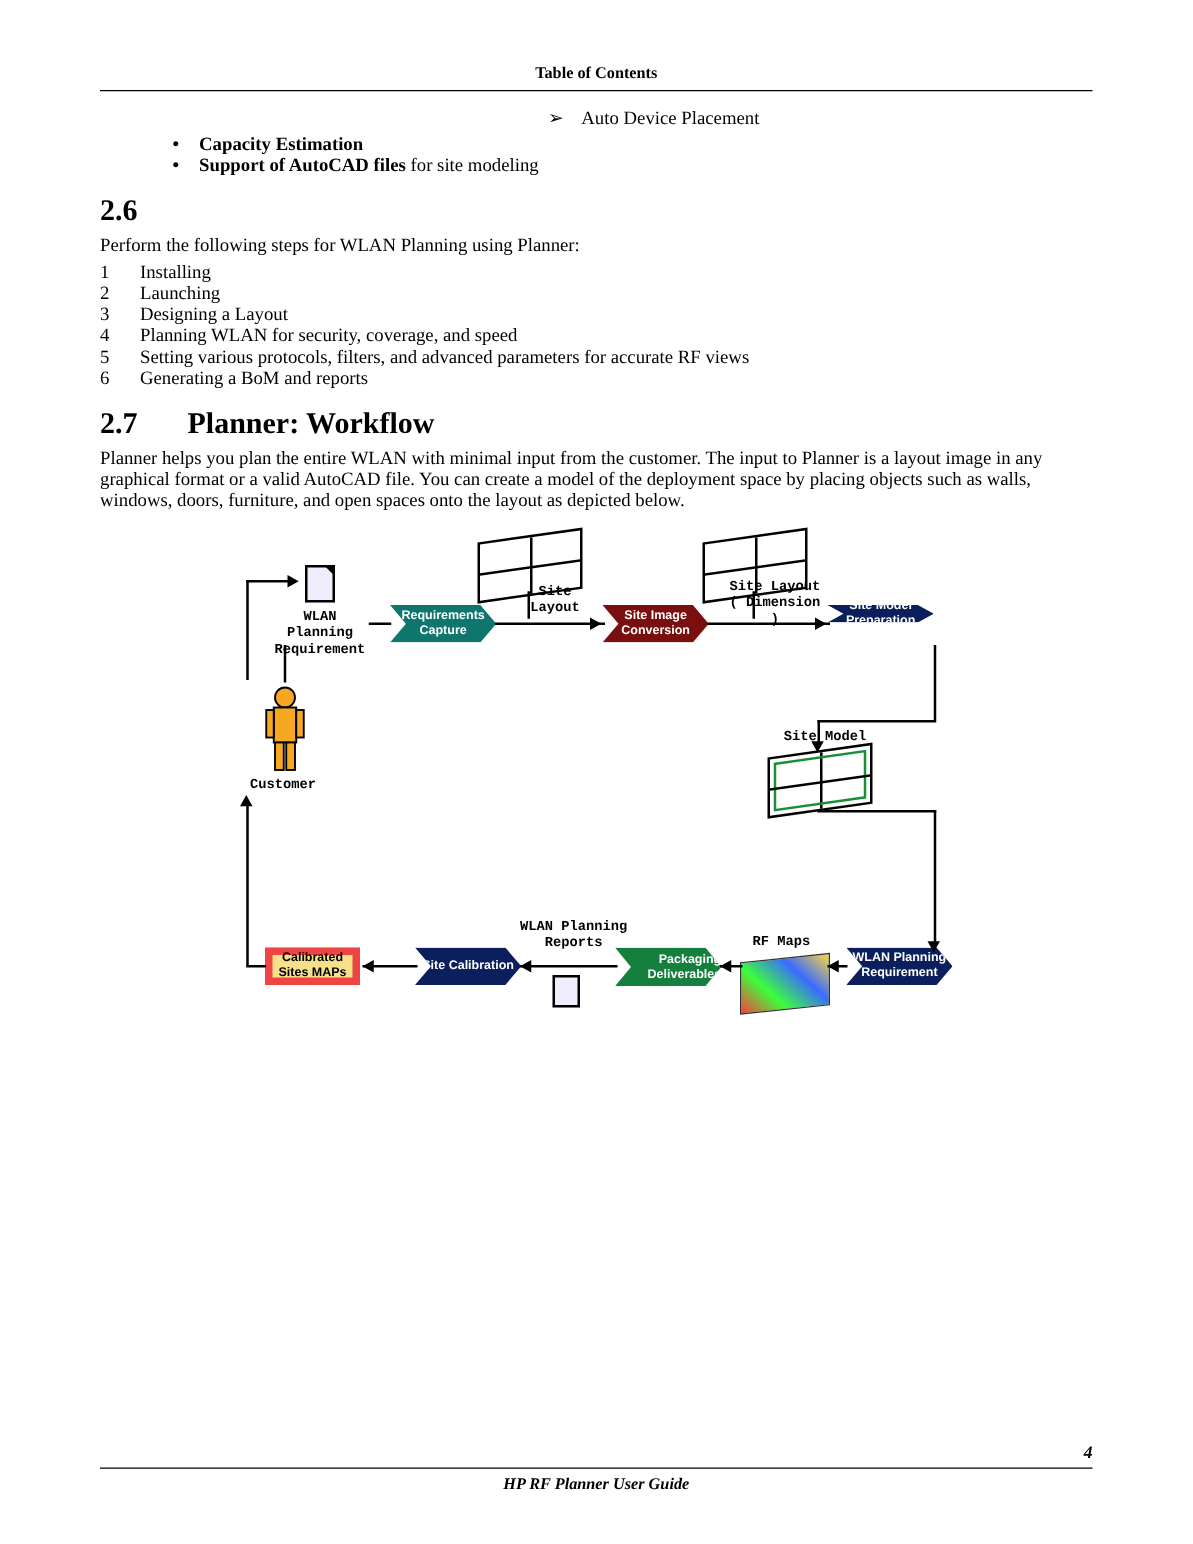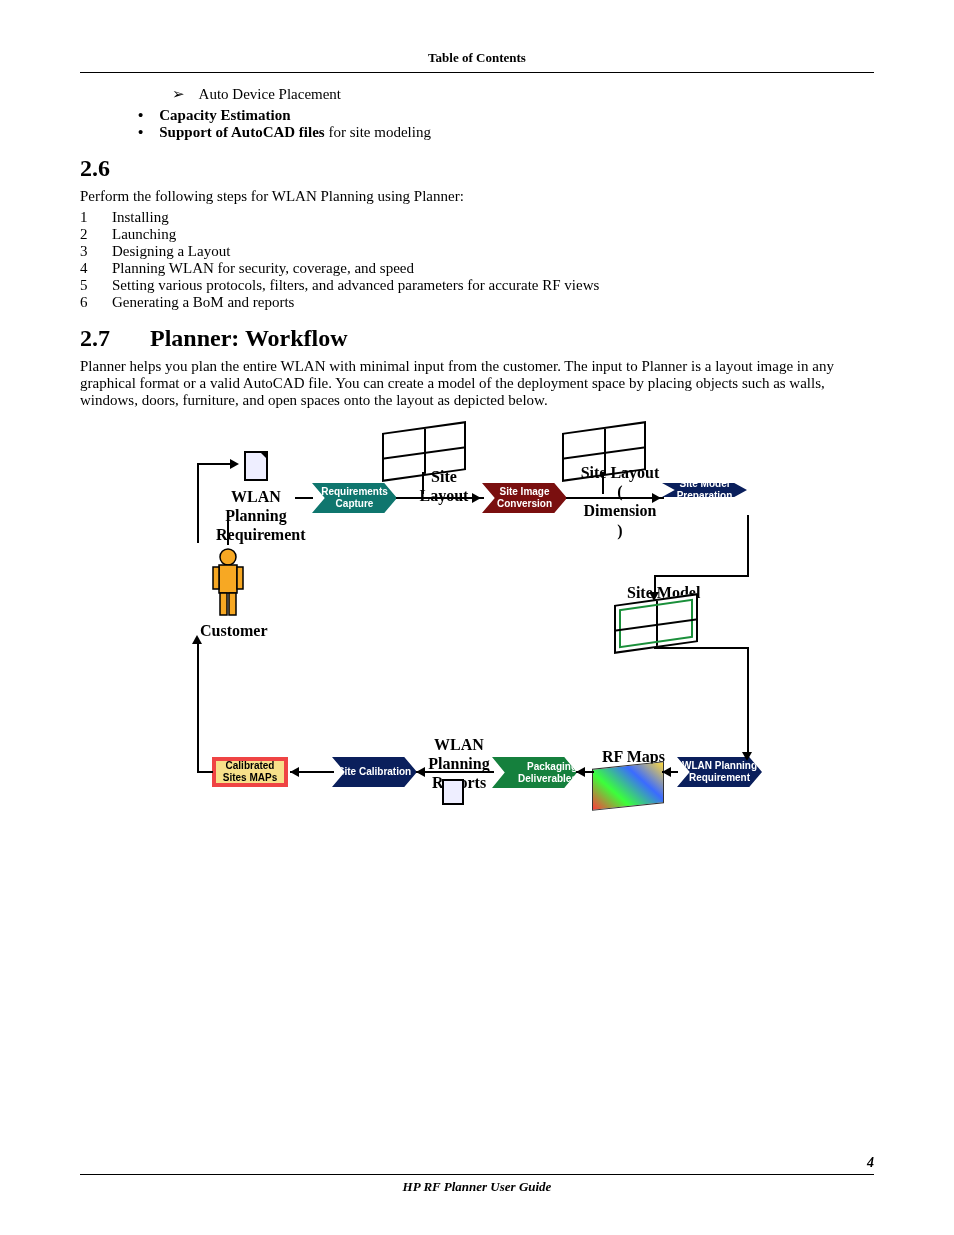--- a/index.html
+++ b/index.html
@@ -19,20 +19,21 @@
     font-weight: bold;
     font-size: 13px;
     padding-bottom: 6px;
     border-bottom: 1px solid #000;
     margin-bottom: 12px;
   }
   ul.arrow {
     list-style: none;
     padding-left: 92px;
     margin: 4px 0;
+    text-align: center;
   }
   ul.arrow li::before {
     content: "➢";
     margin-right: 14px;
     color: #000;
   }
   ul.disc {
     list-style: none;
     padding-left: 58px;
     margin: 4px 0;
@@ -101,23 +102,23 @@
     justify-content: center;
     box-sizing: border-box;
     line-height: 1.2;
   }
   .chev {
     clip-path: polygon(0 0, 85% 0, 100% 50%, 85% 100%, 0 100%, 15% 50%);
     color: #fff;
   }
   .lbl {
     position: absolute;
-    font-family: Liberation Serif, serif;
-    font-weight: bold;
-    font-size: 16px;
+    font-family: Liberation Mono, monospace;
+    font-weight: bold;
+    font-size: 11px;
     text-align: center;
     line-height: 1.2;
   }
   .floorplan {
     position: absolute;
     width: 80px;
     height: 45px;
     border: 2px solid #000;
     background: #fff;
   }
@@ -233,21 +234,21 @@
     <rect x="10" y="46" width="7" height="22" fill="#f7a823" stroke="#000" stroke-width="1.5"></rect>
     <rect x="19" y="46" width="7" height="22" fill="#f7a823" stroke="#000" stroke-width="1.5"></rect>
   </svg>
   <div class="lbl" style="left:18px; top:194px;">Customer</div>
 
   <div class="lbl" style="left:445px; top:156px;">Site Model</div>
   <div class="floorplan" style="left:432px; top:172px; transform:skewY(-8deg);">
     <div style="position:absolute;inset:3px;border:2px solid #1a8f3a;"></div>
   </div>
 
-  <div class="box" style="left:30px; top:330px; width:76px; height:30px; background:#f7e08a; border:4px solid #ef4444;">Calibrated Sites MAPs</div>
+  <div class="box" style="left:30px; top:330px; width:76px; height:30px; background:#f7e08a; border:6px solid #ef4444;">Calibrated Sites MAPs</div>
   <div class="box chev" style="left:150px; top:330px; width:85px; height:30px; background:#0a1f5c;">Site Calibration</div>
   <div class="lbl" style="left:232px; top:308px; width:90px;">WLAN Planning Reports</div>
   <div style="position:absolute; left:260px; top:352px; width:18px; height:22px; border:2px solid #000; background:#eef;"></div>
   <div class="box chev" style="left:310px; top:330px; width:85px; height:31px; background:#15803d;text-align:right;">Packaging Deliverables</div>
   <div class="lbl" style="left:420px; top:320px;">RF Maps</div>
   <div style="position:absolute; left:410px; top:338px; width:70px; height:40px; background:linear-gradient(45deg,#ff3b3b,#3bff3b,#3b6bff,#ffd93b); transform:skewY(-6deg); border:1px solid #333;"></div>
   <div class="box chev" style="left:495px; top:330px; width:85px; height:30px; background:#0a1f5c;">WLAN Planning Requirement</div>
 
   <div class="tri-right" style="left:48px; top:32px;"></div>
   <div class="hline" style="left:15px; top:36px; width:35px;"></div>

